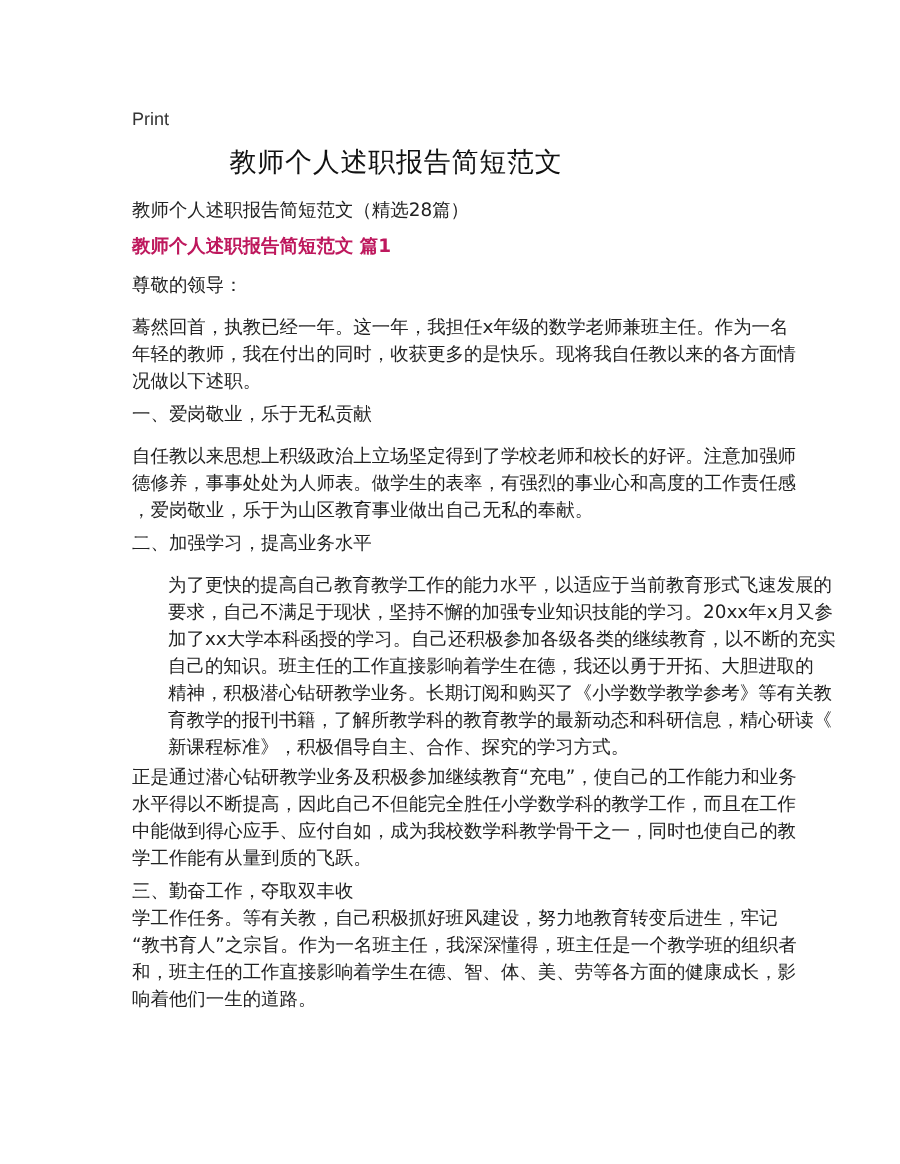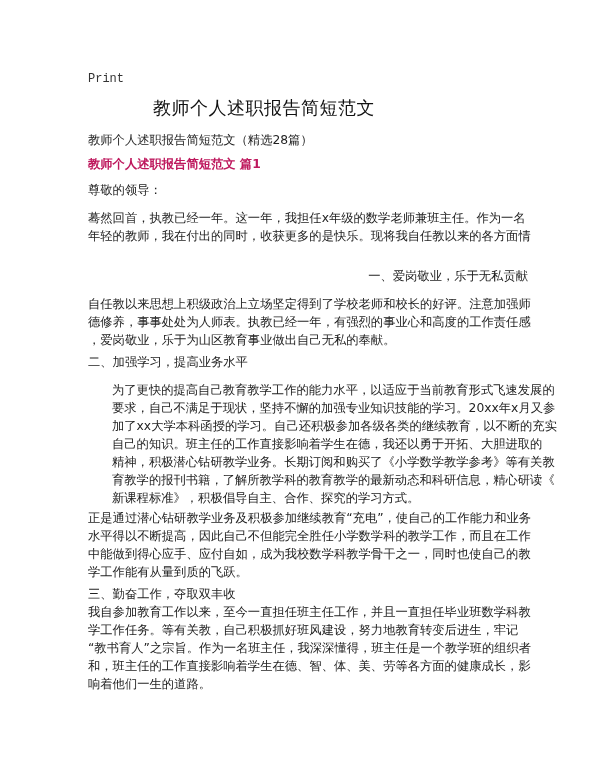--- a/index.html
+++ b/index.html
@@ -1,44 +1,45 @@
 <!DOCTYPE html>
 <html><head>
   <meta charset="utf-8">
   <style>
     html, body { margin: 0; padding: 0; background: #ffffff; }
     body { width: 600px; height: 776px; position: relative; overflow: hidden; color: #222; }
-    .print-label { position: absolute; left: 88px; top: 72px; font-family: Liberation Mono, monospace; font-size: 12px; color: #333; }
+    .print-label { position: absolute; left: 88px; top: 72px; font-family: Liberation Sans, sans-serif; font-size: 12px; color: #333; }
     .doc-title { position: absolute; left: 0; width: 528px; top: 96px; text-align: center; font-family: "DejaVu Sans", sans-serif; font-size: 18px; color: #111; letter-spacing: 0.5px; }
     .text { position: absolute; left: 88px; width: 440px; font-family: "DejaVu Sans", sans-serif; font-size: 12.3px; line-height: 18px; color: #222; white-space: nowrap; }
     .subtitle { top: 131px; }
     .section-title { top: 155px; font-weight: bold; color: #be185d; }
     .greeting { top: 181px; }
     .line { display: block; }
   </style>
 </head>
 <body>
 
 <div class="print-label">Print</div>
 <div class="doc-title">教师个人述职报告简短范文</div>
 
 <div class="text subtitle">教师个人述职报告简短范文（精选28篇）</div>
 <div class="text section-title">教师个人述职报告简短范文 篇1</div>
 <div class="text greeting">尊敬的领导：</div>
 
 <div class="text" style="top:209px;">
   <span class="line">蓦然回首，执教已经一年。这一年，我担任x年级的数学老师兼班主任。作为一名</span>
   <span class="line">年轻的教师，我在付出的同时，收获更多的是快乐。现将我自任教以来的各方面情</span>
+  <span class="line">况做以下述职。</span>
 </div>
 
-<div class="text" style="top:267px;text-align:right;">一、爱岗敬业，乐于无私贡献</div>
+<div class="text" style="top:267px;">一、爱岗敬业，乐于无私贡献</div>
 
 <div class="text" style="top:295px;">
   <span class="line">自任教以来思想上积级政治上立场坚定得到了学校老师和校长的好评。注意加强师</span>
-  <span class="line">德修养，事事处处为人师表。执教已经一年，有强烈的事业心和高度的工作责任感</span>
+  <span class="line">德修养，事事处处为人师表。做学生的表率，有强烈的事业心和高度的工作责任感</span>
   <span class="line">，爱岗敬业，乐于为山区教育事业做出自己无私的奉献。</span>
 </div>
 
 <div class="text" style="top:353px;">二、加强学习，提高业务水平</div>
 
 <div class="text" style="top:381px;margin-left:24px;">
   <span class="line">为了更快的提高自己教育教学工作的能力水平，以适应于当前教育形式飞速发展的</span>
   <span class="line">要求，自己不满足于现状，坚持不懈的加强专业知识技能的学习。20xx年x月又参</span>
   <span class="line">加了xx大学本科函授的学习。自己还积极参加各级各类的继续教育，以不断的充实</span>
   <span class="line">自己的知识。班主任的工作直接影响着学生在德，我还以勇于开拓、大胆进取的</span>
@@ -50,18 +51,17 @@
 <div class="text" style="top:509px;">
   <span class="line">正是通过潜心钻研教学业务及积极参加继续教育“充电”，使自己的工作能力和业务</span>
   <span class="line">水平得以不断提高，因此自己不但能完全胜任小学数学科的教学工作，而且在工作</span>
   <span class="line">中能做到得心应手、应付自如，成为我校数学科教学骨干之一，同时也使自己的教</span>
   <span class="line">学工作能有从量到质的飞跃。</span>
 </div>
 
 <div class="text" style="top:585px;">三、勤奋工作，夺取双丰收</div>
 
 <div class="text" style="top:603px;">
-  <span class="line">我自参加教育工作以来，至今一直担任班主任工作，并且一直担任毕业班数学科教</span>
   <span class="line">学工作任务。等有关教，自己积极抓好班风建设，努力地教育转变后进生，牢记</span>
   <span class="line">“教书育人”之宗旨。作为一名班主任，我深深懂得，班主任是一个教学班的组织者</span>
   <span class="line">和，班主任的工作直接影响着学生在德、智、体、美、劳等各方面的健康成长，影</span>
   <span class="line">响着他们一生的道路。</span>
 </div>
 
 </body></html>

